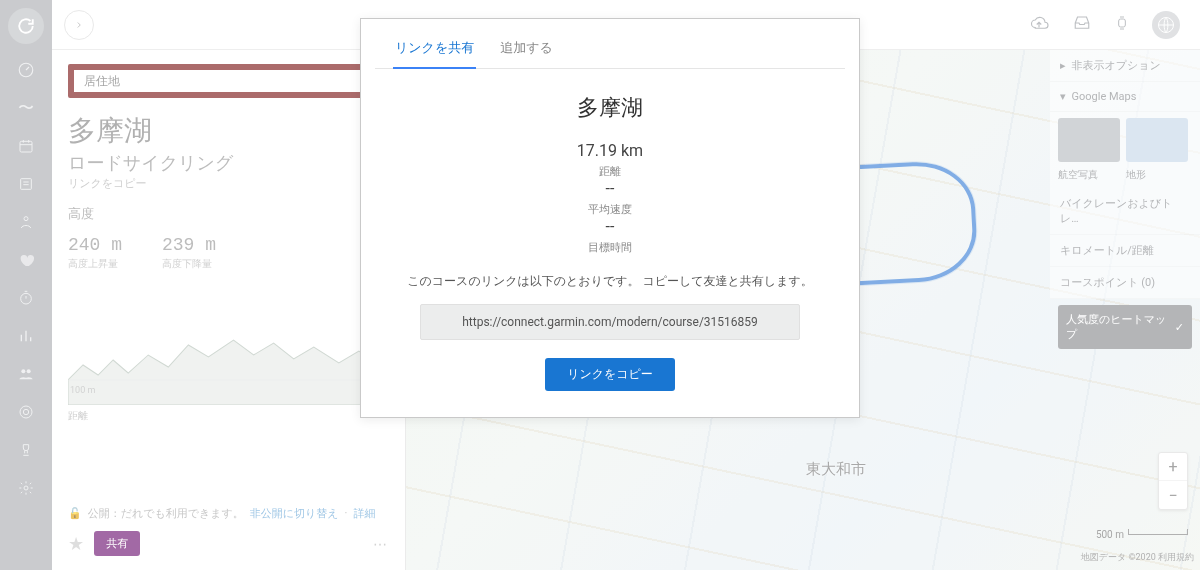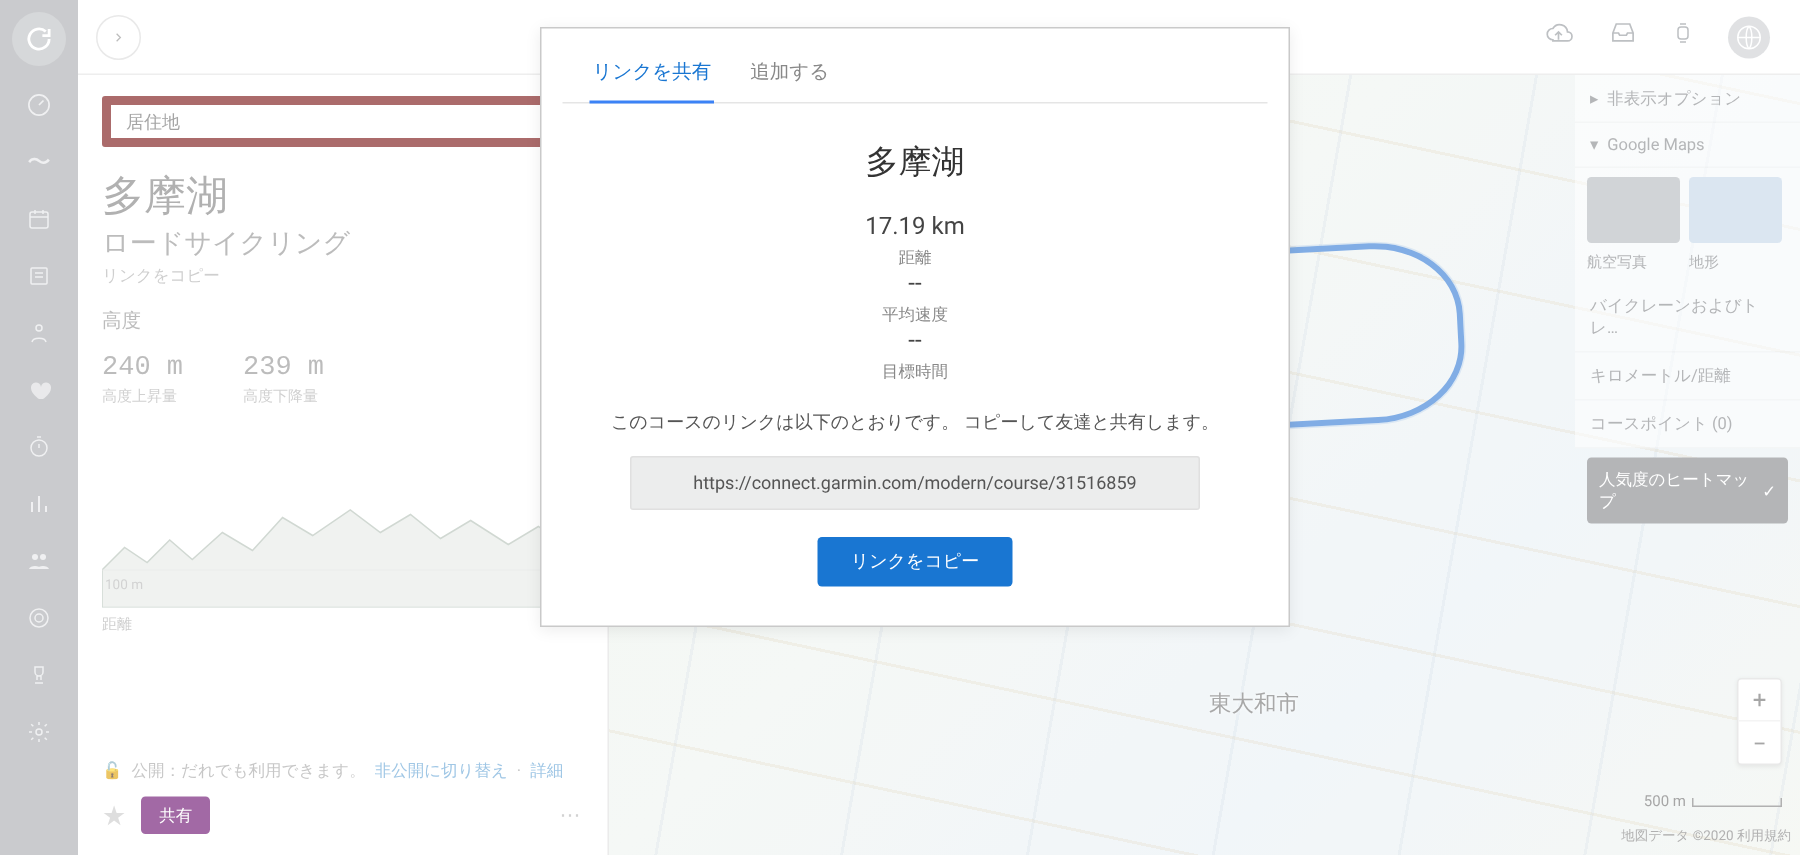--- a/index.html
+++ b/index.html
@@ -57,21 +57,21 @@
     .thumb { width:62px; height:44px; border-radius:3px; background:#b9bdc2;}
     .thumb.blue { background:#c8d9ea;}
     .thumblbls { display:flex; gap:6px; padding:0 8px 6px 8px; background:rgba(255,255,255,0.55);}
     .thumblbls span { width:62px; font-size:10px; color:#8d8f92;}
     .heatbtn { margin:6px 8px; background:#8c8e91; color:#fff; font-size:11px; padding:7px 8px; border-radius:3px; display:flex; align-items:center; justify-content:space-between;}
     
     
     .zoom { position:absolute; right:12px; bottom:60px; width:30px; background:#fff; border:1px solid #ddd; border-radius:3px; z-index:2; box-shadow:0 1px 3px rgba(0,0,0,0.1);}
     .zoom div { height:28px; display:flex; align-items:center; justify-content:center; color:#777; font-size:16px;}
     .zoom div:first-child { border-bottom:1px solid #eee;}
-    .scale { position:absolute; right:12px; bottom:30px; z-index:2; font-size:10px; color:#777; display:flex; align-items:center; gap:4px;}
+    .scale { position:absolute; right:12px; bottom:30px; z-index:2; font-size:10px; color:#777; display:flex; align-items:flex-start; gap:4px;}
     .scale .bar { width:60px; height:6px; border:1px solid #888; border-top:none;}
     .attrib { position:absolute; right:6px; bottom:6px; z-index:2; font-size:9px; color:#888;}
     
     
     .modal { position:absolute; left:360px; top:18px; width:500px; background:#fff; border:1px solid #c9c9c9; z-index:20; box-shadow:0 2px 10px rgba(0,0,0,0.08);}
     .modal-head { padding:14px 18px 10px 18px; display:flex; align-items:center;}
     .modal-head h3 { font-size:13px; font-weight:400; color:#555;}
     .modal-close { margin-left:auto; color:#888; font-size:16px; cursor:pointer;}
     .modal-tabs { display:flex; gap:22px; padding:0 18px; border-bottom:1px solid #e5e5e5; margin:12px 14px 0 14px;}
     .modal-tabs .tab { font-size:13px; color:#888; padding:8px 2px 10px 2px; cursor:pointer;}

